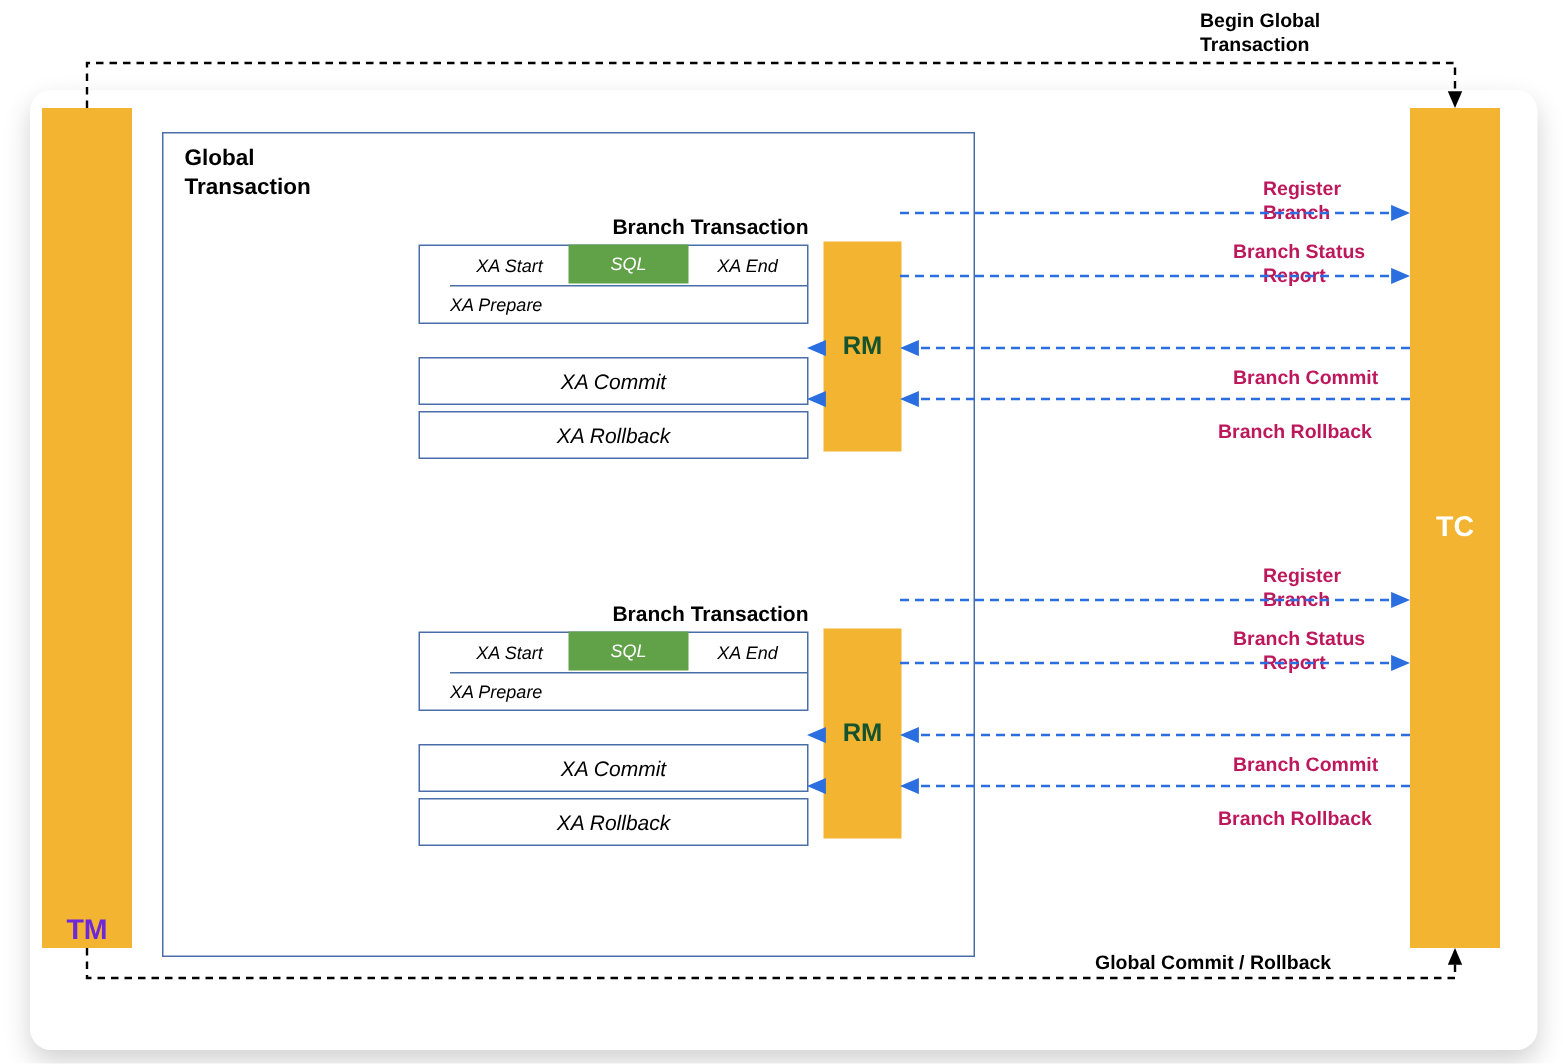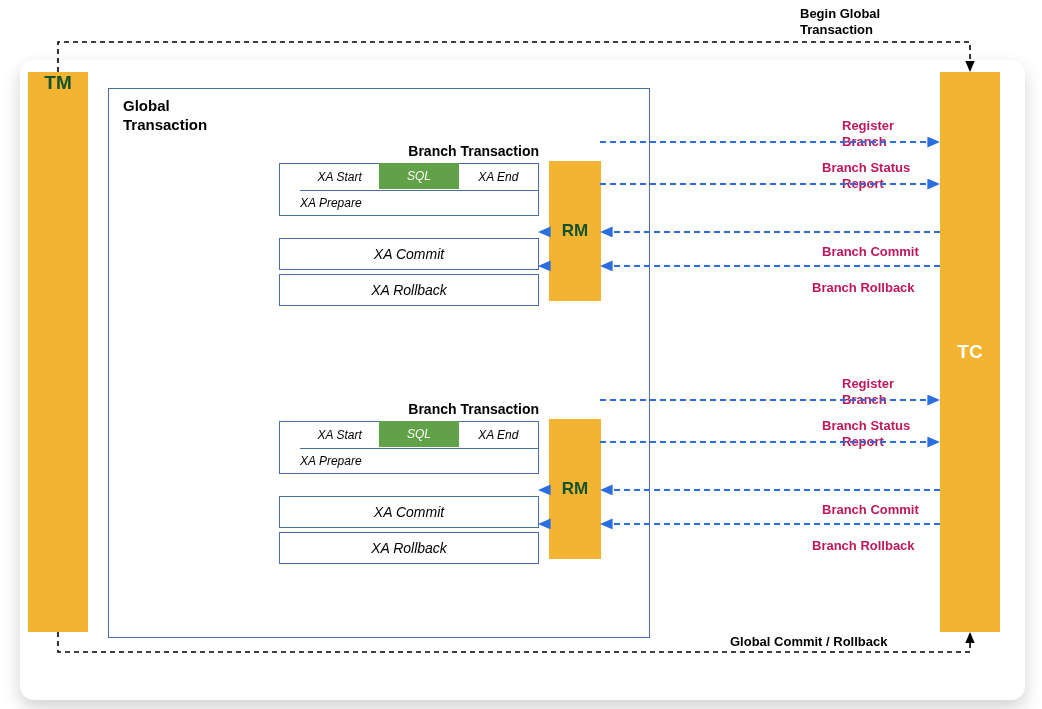--- a/index.html
+++ b/index.html
@@ -18,22 +18,22 @@
     width: 1005px; height: 640px;
     border-radius: 14px;
     box-shadow: 0 8px 18px rgba(0,0,0,0.18);
   }
 
   .tm {
     position: absolute;
     left: 28px; top: 72px;
     width: 60px; height: 560px;
     background: #f2b431;
-    color: #14532d;
-    display: flex; align-items: flex-start; justify-content: center;
+    color: #6d28d9;
+    display: flex; align-items: flex-end; justify-content: center;
     font-weight: bold; font-size: 19px;
   }
   .tc {
     position: absolute;
     left: 940px; top: 72px;
     width: 60px; height: 560px;
     background: #f2b431;
     color: #fff;
     display: flex; align-items: center; justify-content: center;
     font-weight: bold; font-size: 19px;

